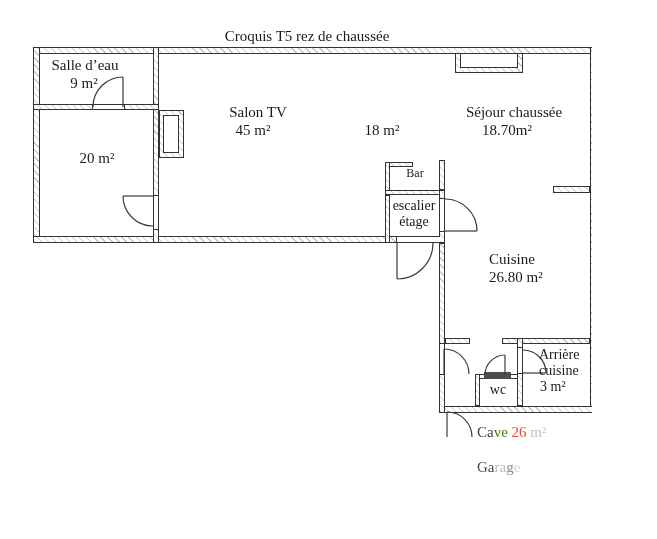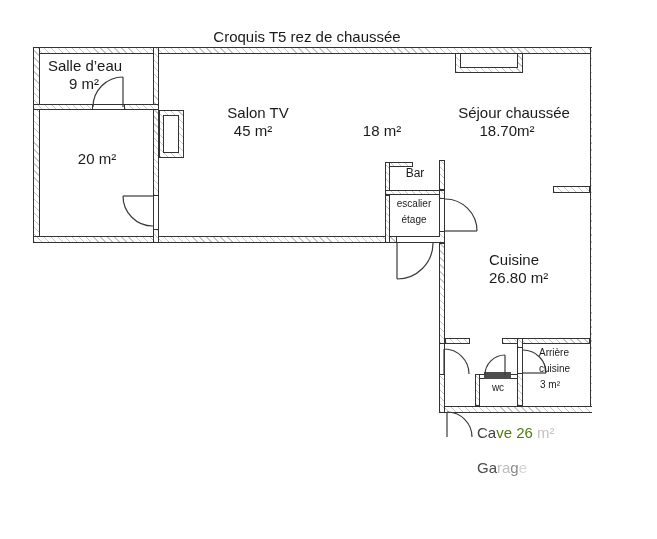--- a/index.html
+++ b/index.html
@@ -3,21 +3,21 @@
 <meta charset="utf-8">
 <style>
   :root{
     --line:#333333;
     --hatch:#c6c6c6;
     --text:#1a1a1a;
   }
   html,body{margin:0;padding:0;background:#ffffff;}
   #stage{
     position:relative;width:592px;height:539px;background:#fff;overflow:hidden;
-    font-family:Liberation Sans, sans-serif;color:var(--text);
+    font-family:Liberation Serif, serif;color:var(--text);
   }
   
   .w{
     position:absolute;box-sizing:border-box;z-index:2;
     background-color:#fff;
     background-image:repeating-linear-gradient(45deg, var(--hatch) 0 1px, transparent 1px 5px);
     border:1px solid var(--line);
   }
   
   .oh{position:absolute;box-sizing:border-box;z-index:3;background:#fff;
@@ -25,21 +25,21 @@
   .ov{position:absolute;box-sizing:border-box;z-index:3;background:#fff;
       border-left:1px solid var(--line);border-right:1px solid var(--line);}
   
   .wbox-core{position:absolute;box-sizing:border-box;background:#fff;border:1px solid var(--line);z-index:3;}
   .bar-dark{position:absolute;z-index:4;background:#4d4d4d;}
   svg.doors{position:absolute;left:0;top:0;z-index:4;pointer-events:none;}
   .lbl{position:absolute;z-index:5;white-space:nowrap;font-size:15px;line-height:1.15;
        transform:translateX(-50%);text-align:center;}
   .lbl.left{transform:none;text-align:center;}
   .fs14{font-size:12px;}
-  .fs13{font-size:10px;}
+  .fs13{font-size:14px;}
 </style>
 </head>
 <body>
 
 <div id="stage" style="--line: #333333; --hatch: #c6c6c6; --text: #1a1a1a;">
 
   <div class="w" style="left:33px;top:47px;width:564px;height:7px;"></div>
   <div class="w" style="left:33px;top:47px;width:7px;height:196px;"></div>
   <div class="w" style="left:33px;top:236px;width:364px;height:7px;"></div>
   <div class="oh" style="left:397px;top:236px;width:43px;height:7px;"></div>
@@ -129,16 +129,16 @@
 
   <div class="lbl left" style="left:489px;top:251px;">Cuisine</div>
   <div class="lbl left" style="left:489px;top:269px;">26.80 m²</div>
 
   <div class="lbl left fs13" style="left:539px;top:347px;">Arrière</div>
   <div class="lbl left fs13" style="left:539px;top:363px;">cuisine</div>
   <div class="lbl left fs13" style="left:540px;top:379px;">3 m²</div>
 
   <div class="lbl fs13" style="left:498px;top:382px;">wc</div>
 
-  <div class="lbl left" style="left:477px;top:424px;"><span style="color: rgb(61, 61, 61);">Ca</span><span style="color: #4d7c0f;">ve</span><span style="color: #4d7c0f;"> 26 </span><span style="color: rgb(194, 194, 194);">m²</span></div>
+  <div class="lbl left" style="left:477px;top:424px;"><span style="color: rgb(61, 61, 61);">Ca</span><span style="color: #4d7c0f;">ve</span><span style="color: #ef4444;"> 26 </span><span style="color: rgb(194, 194, 194);">m²</span></div>
   <div class="lbl left" style="left:477px;top:459px;"><span style="color: rgb(74, 74, 74);">Ga</span><span style="color: rgb(189, 189, 189);">ra</span><span style="color: rgb(138, 138, 138);">g</span><span style="color: rgb(214, 214, 214);">e</span></div>
 
 </div>
 
 </body></html>

